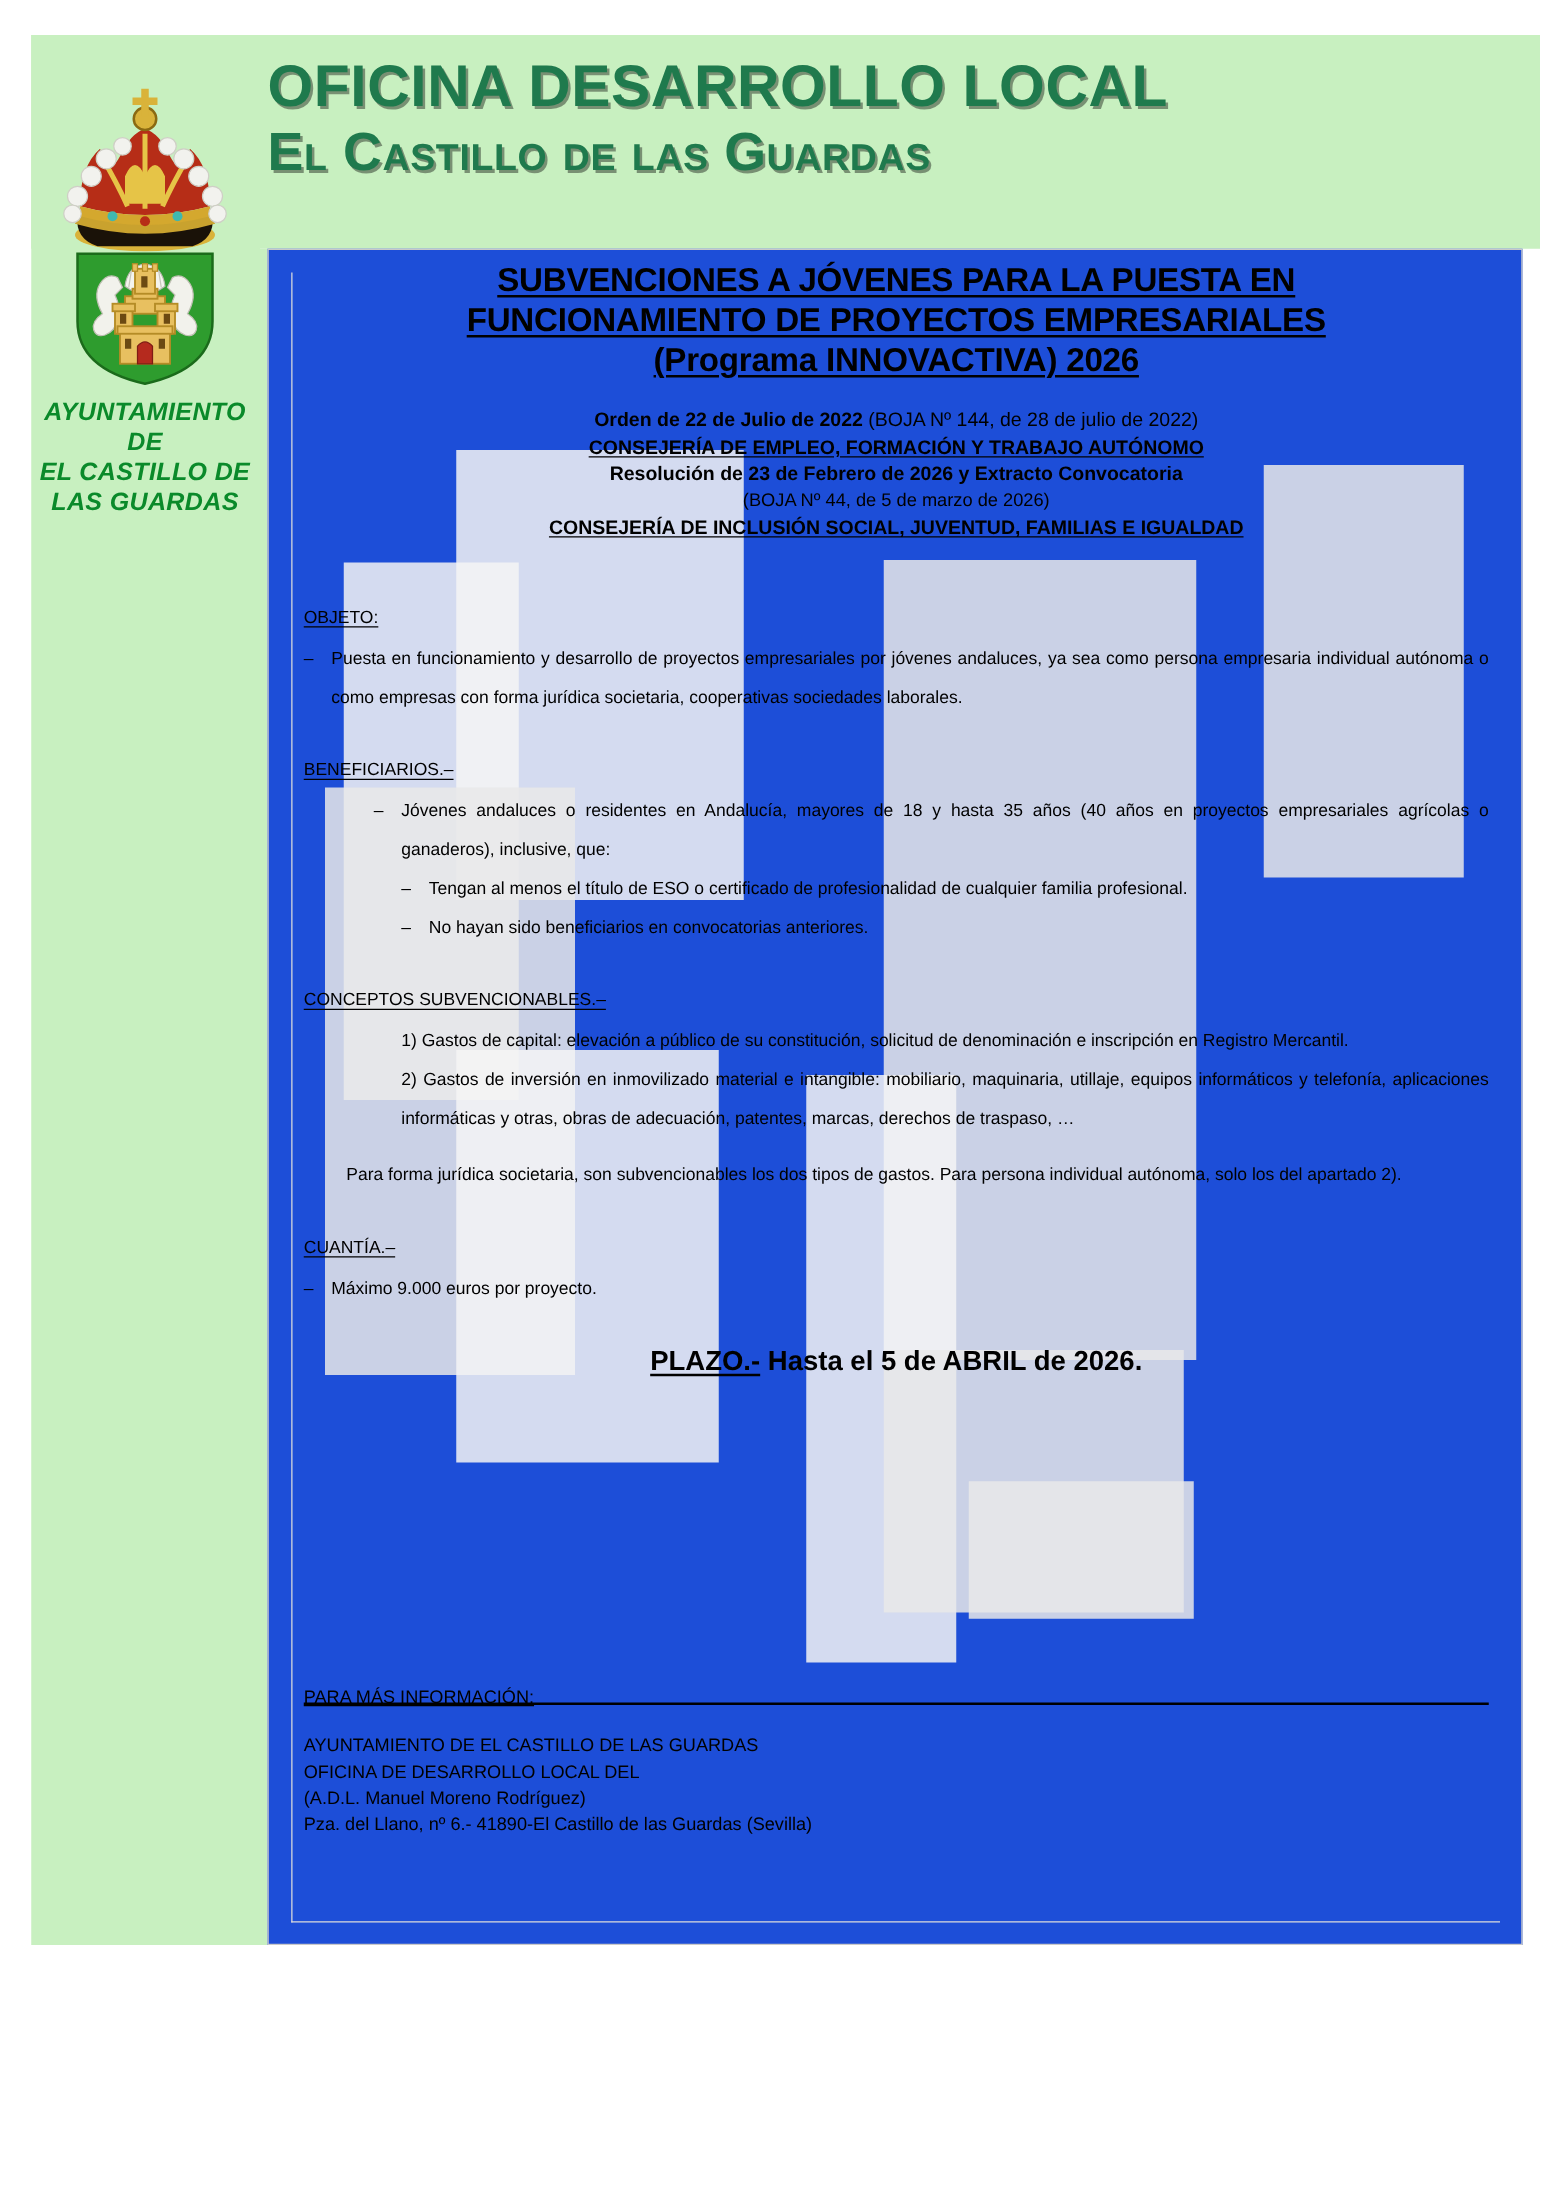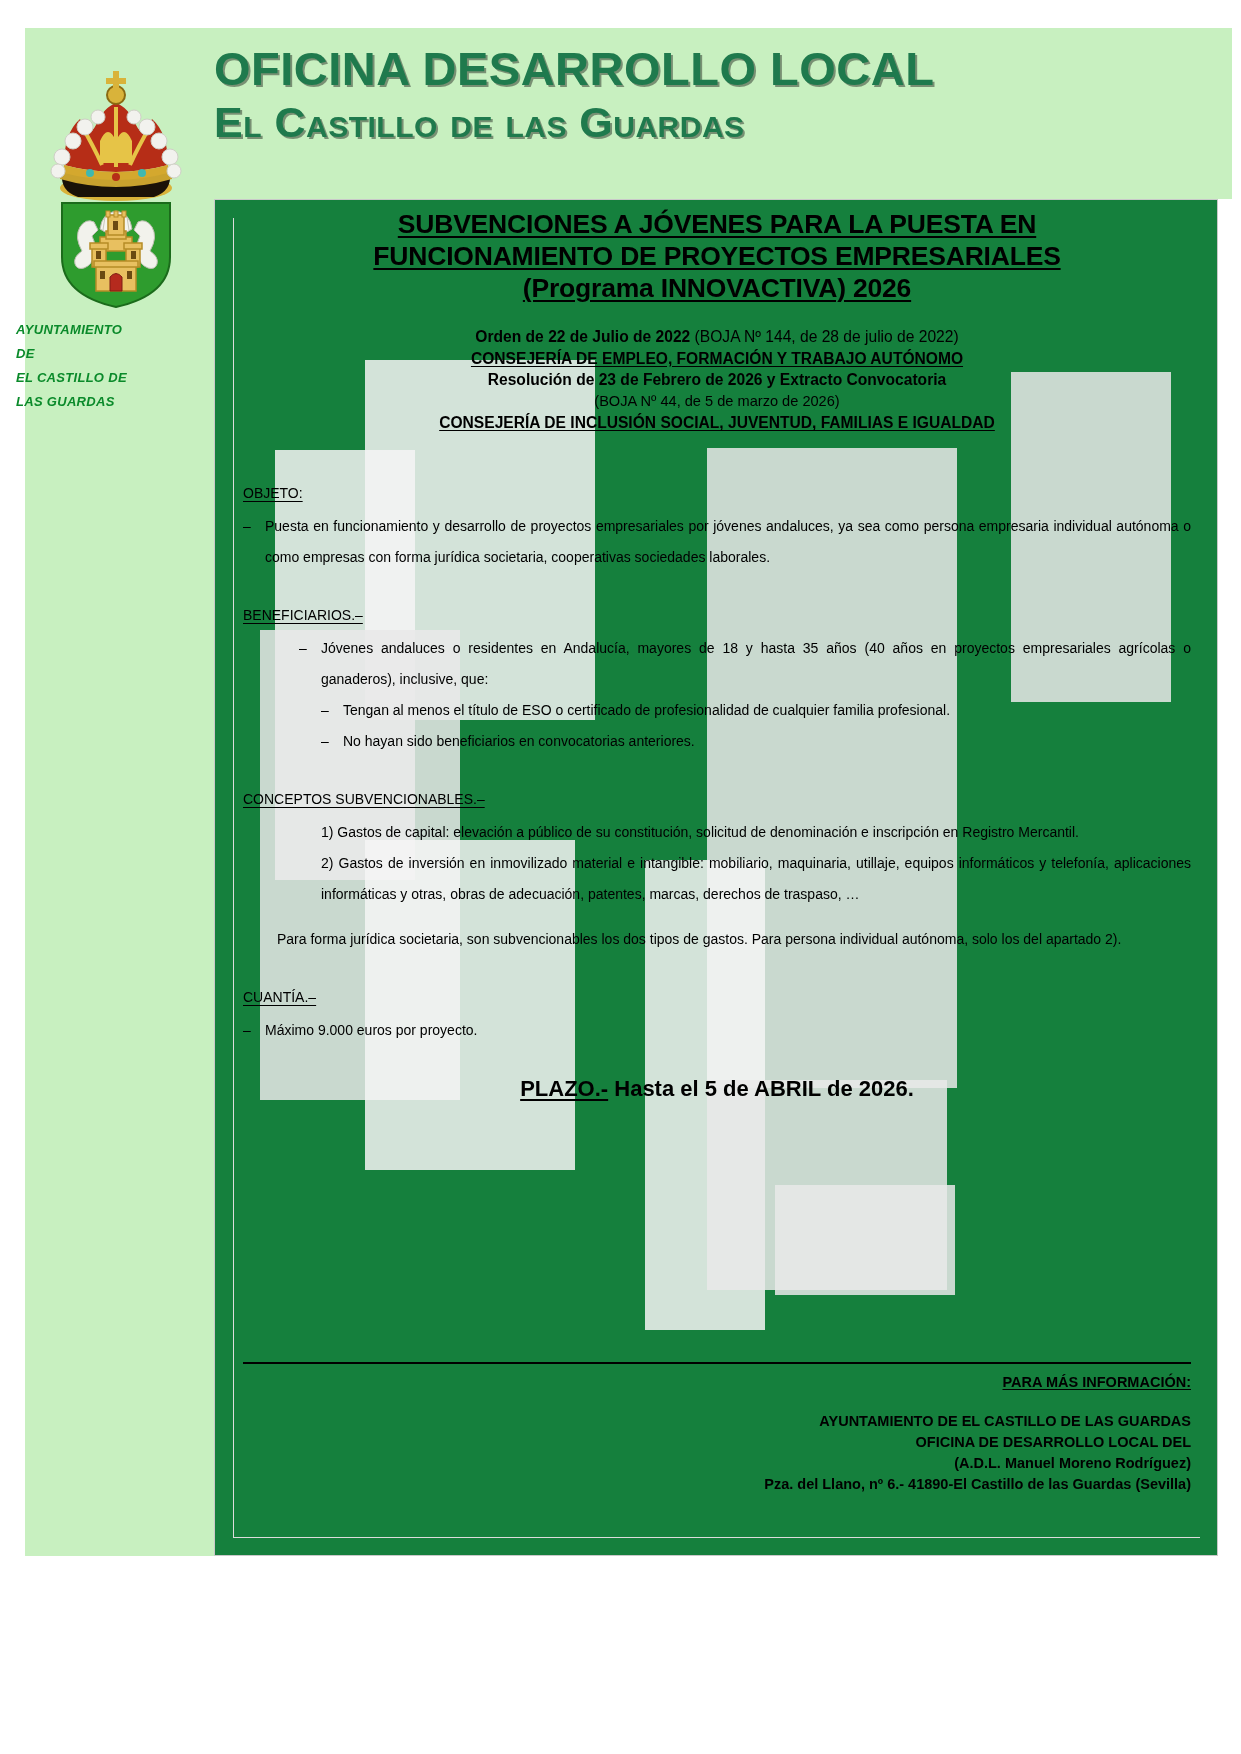--- a/index.html
+++ b/index.html
@@ -43,36 +43,37 @@
     left: 40px; top: 45px;
     width: 152px; height: 265px;
   }
   .crest svg { display: block; width: 152px; height: 265px; }
 
   
   .sidebar-caption {
     position: absolute;
     left: 16px; top: 318px;
     width: 200px;
+    text-align: center;
     font-family: "Liberation Sans", sans-serif;
     font-weight: bold;
     font-style: italic;
-    font-size: 13px;
+    font-size: 20px;
     line-height: 24px;
     color: #0a8a2a;
     letter-spacing: 0.3px;
   }
   .sidebar-caption .ln { display: block; white-space: nowrap; }
 
   
   .sheet {
     position: absolute;
     left: 214px; top: 199px;
     width: 1004px; height: 1357px;
-    background: #15803d;
+    background: #1d4ed8;
     border: 1px solid #c9c9c9;
   }
   .sheet-inner {
     position: absolute;
     left: 18px; top: 18px;
     width: 967px; height: 1320px;
     border: 1px solid #dcdcdc;
     border-top: none;
     border-right: none;
   }
@@ -182,27 +183,27 @@
 
   
   .footer-rule {
     position: absolute;
     left: 28px; top: 1162px;
     width: 948px;
     border-top: 2px solid #000;
   }
   .footer {
     position: absolute;
-    left: 28px; top: 1172px;
+    left: 28px; top: 1148px;
     width: 948px;
-    text-align: right;
+    text-align: left;
     font-family: "Liberation Sans", sans-serif;
     font-size: 14.5px;
     line-height: 21px;
-    font-weight: bold;
+    font-weight: normal;
     color: #000;
   }
   .footer .hdr {
     text-decoration: underline;
     text-underline-offset: 2px;
     display: block;
     margin-bottom: 18px;
   }
   .footer .ln { display: block; }
 </style>

